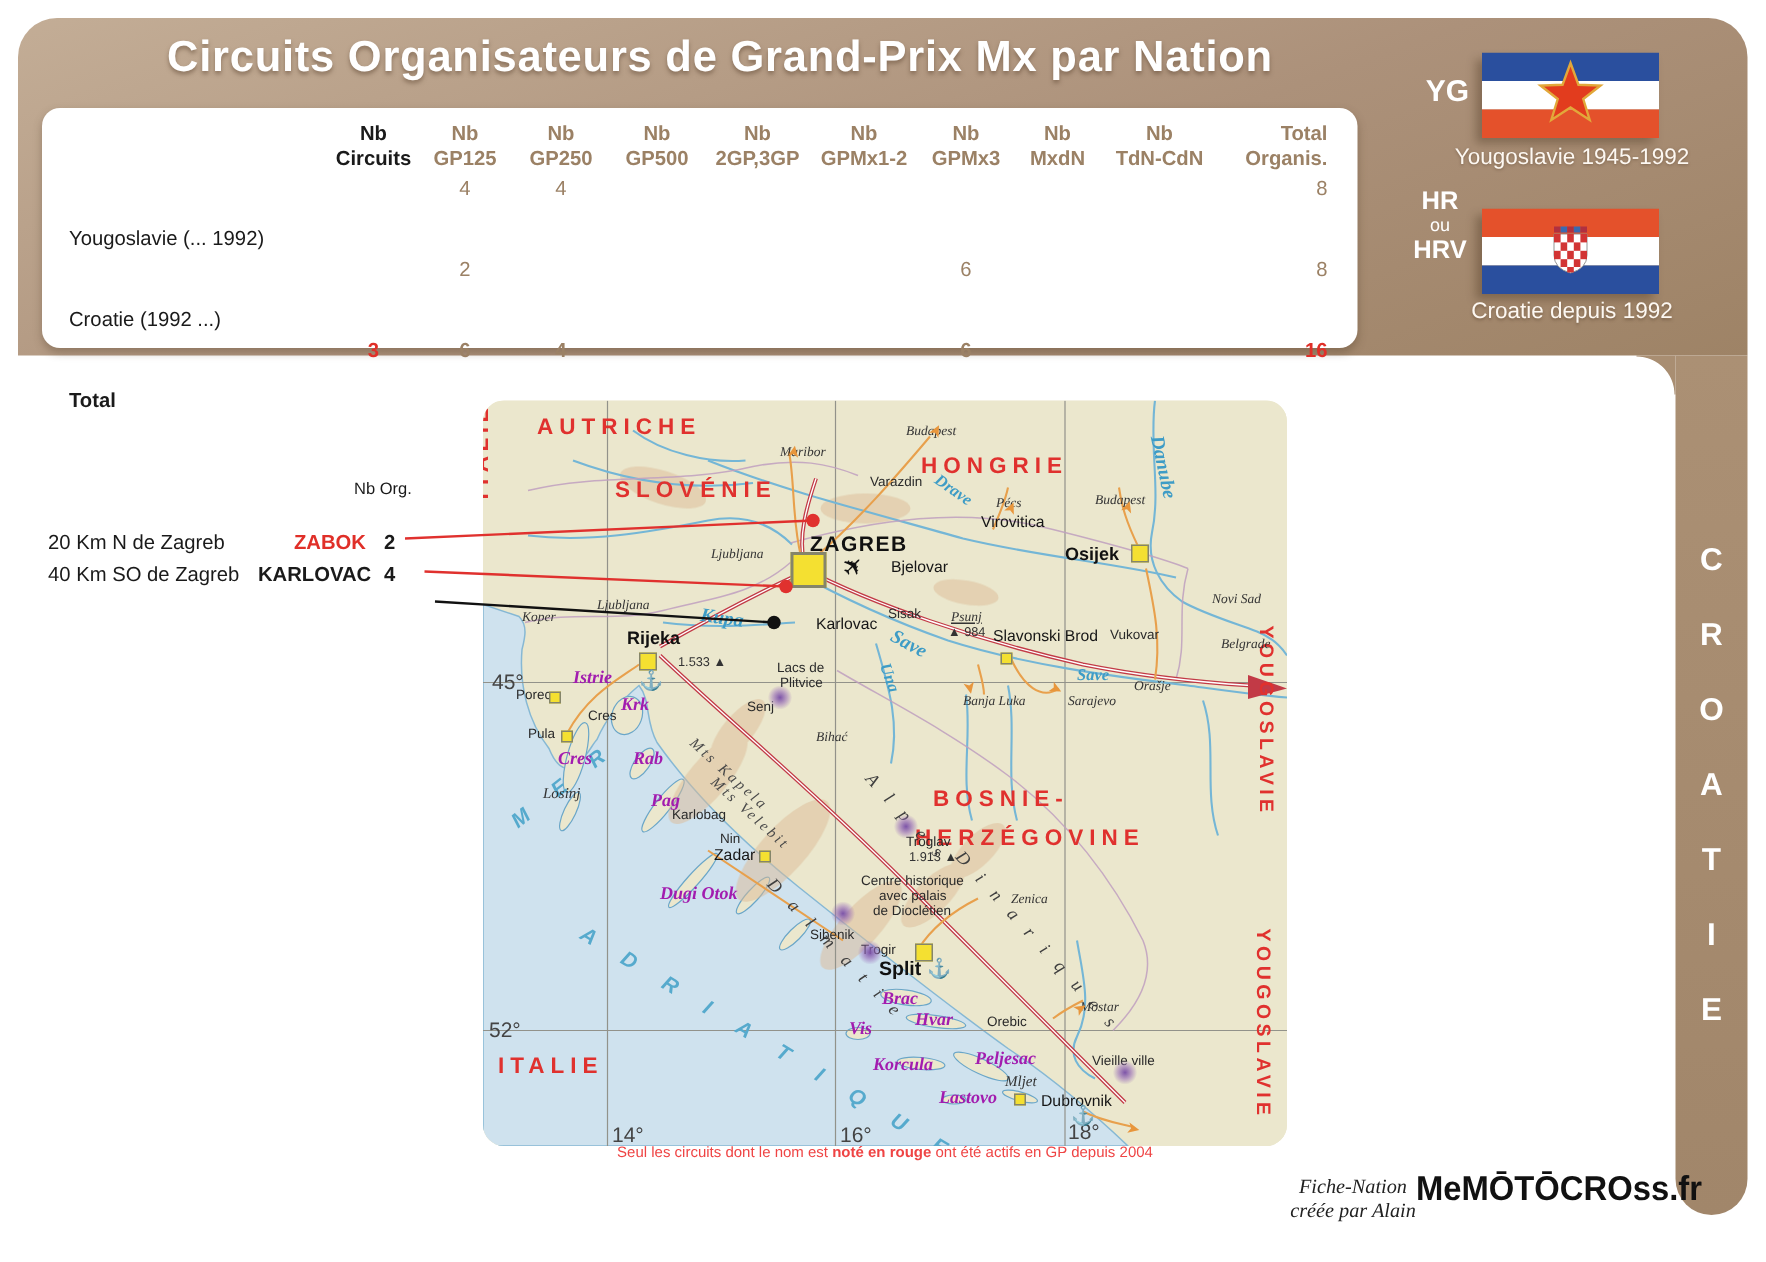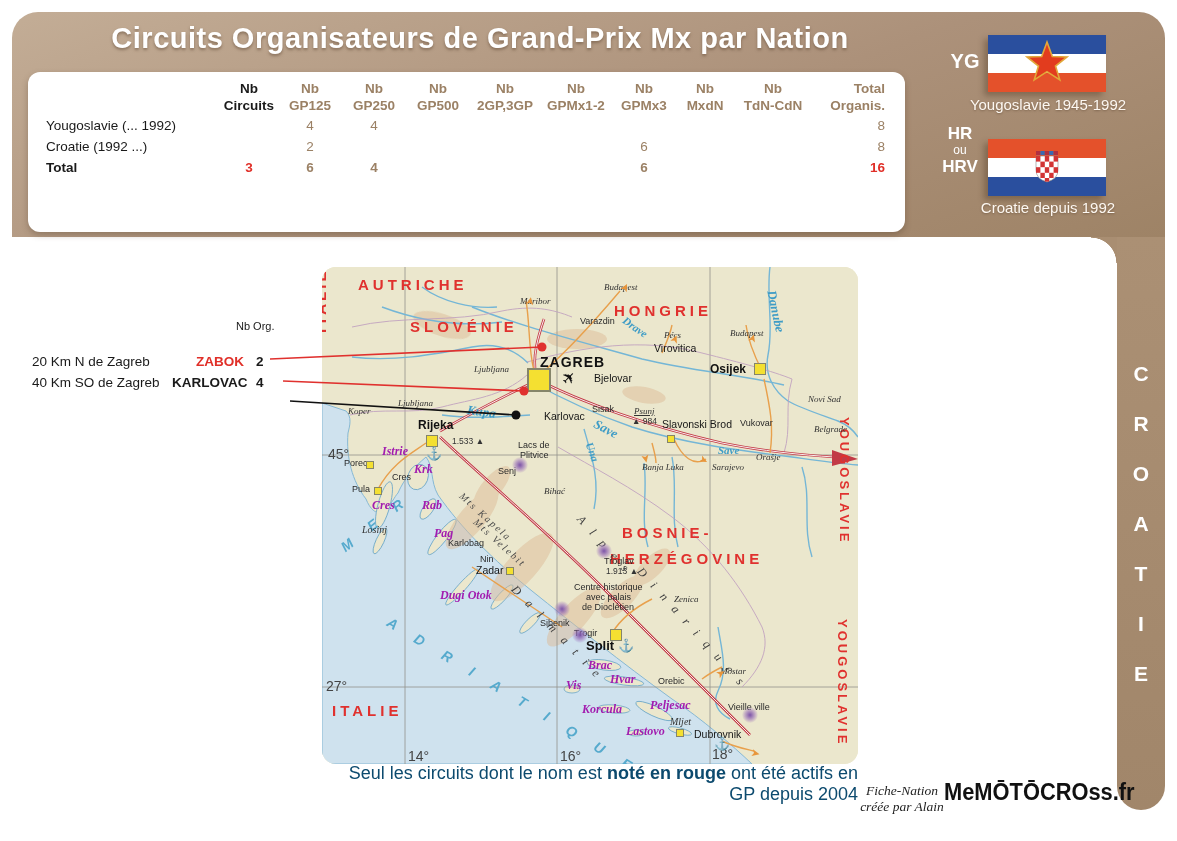--- a/index.html
+++ b/index.html
@@ -24,21 +24,21 @@
     border-radius:12px;box-shadow:0 3px 6px rgba(80,60,40,.35);box-sizing:border-box;
     padding:9px 12px 6px 12px;}
   .trow{display:grid;grid-template-columns:180px 58px 64px 64px 64px 70px 72px 64px 58px 78px 1fr;
     align-items:end;}
   .th{color:#9b8165;font-weight:bold;font-size:13.5px;text-align:center;line-height:1.25;}
   .th .th1,.th .th2{display:block;}
   .th.black{color:#1a1a1a;}
   .th.total{text-align:right;padding-right:8px;}
   .drow{display:grid;grid-template-columns:180px 58px 64px 64px 64px 70px 72px 64px 58px 78px 1fr;
     font-size:13.5px;line-height:21px;}
-  .tlabel{color:#1a1a1a;text-align:left;padding-left:6px;white-space:nowrap;}
+  .tlabel{color:#1a1a1a;text-align:left;padding-left:6px;white-space:nowrap;margin-top:33px;}
   .tcell{color:#9b8165;text-align:center;}
   .tcell:last-child{text-align:right;padding-right:8px;}
   .drow.bold .tlabel,.drow.bold .tcell{font-weight:bold;}
   .tcell.red{color:#e02f28;font-weight:bold;}
   .tnote{margin-top:16px;text-align:center;font-style:italic;font-size:14px;color:#3c3c3c;}
 
   
   .flag-code{position:absolute;color:#fff;font-weight:bold;text-align:center;}
   .flag{position:absolute;width:118px;height:57px;box-shadow:-4px 4px 6px rgba(60,40,20,.35);}
   .flag-cap{position:absolute;color:#fdf8f2;font-size:15px;text-align:center;
@@ -84,22 +84,22 @@
   .anchor{font-size:13px;color:#111;}
   .plane{font-size:17px;color:#111;}
   .oarr{font-size:11px;color:#e8963c;}
   .pdot{width:16px;height:16px;border-radius:50%;
     background:radial-gradient(circle,#7d54a8 0%,rgba(150,105,185,.55) 40%,rgba(150,105,185,0) 72%);}
 
   
   .overlay{position:absolute;left:0;top:0;pointer-events:none;}
 
   
-  .map-caption{position:absolute;left:322px;top:763px;width:536px;text-align:right;
-    color:#0c4a6e;font-size:18px;}
+  .map-caption{position:absolute;left:322px;top:763px;width:536px;text-align:center;
+    color:#ef4444;font-size:10px;}
   .map-caption b{font-weight:bold;}
   .note-left{position:absolute;left:6px;top:757px;width:156px;text-align:center;
     font-style:italic;font-size:11px;line-height:1.25;color:#1a1a1a;}
   .credits{position:absolute;left:838px;top:783px;width:128px;text-align:center;
     font-family:"Liberation Serif",serif;font-style:italic;font-size:13.5px;color:#222;line-height:1.2;}
   .logo{position:absolute;left:944px;top:779px;font-size:23px;font-weight:bold;color:#111;
     letter-spacing:0px;transform:scaleX(.95);transform-origin:0 0;}
   .logo .fr{font-weight:bold;}
 
   
@@ -440,21 +440,21 @@
       <div class="ml small-it" style="left: 342px; top: 64px;">Pécs</div>
       <div class="ml riv" style="left: 305px; top: 48px; transform: rotate(35deg);">Drave</div>
       <div class="ml riv lg" style="left: 276px; top: 150px; transform: rotate(28deg);">Save</div>
       <div class="ml riv" style="left: 396px; top: 178px;">Save</div>
       <div class="ml riv" style="left: 272px; top: 174px; transform: rotate(70deg);">Una</div>
       <div class="ml riv lg" style="left: 146px; top: 136px; transform: rotate(8deg);">Kupa</div>
       <div class="ml riv lg" style="left: 456px; top: 22px; transform: rotate(78deg);">Danube</div>
       <div class="ml small-it" style="left: 152px; top: 98px;">Ljubljana</div>
       <div class="ml small-it" style="left: 76px; top: 132px;">Ljubljana</div>
       <div class="ml coord" style="left: 6px; top: 180px;">45°</div>
-      <div class="ml coord" style="left: 4px; top: 412px;">27°</div>
+      <div class="ml coord" style="left: 4px; top: 412px;">52°</div>
       <div class="ml coord" style="left: 86px; top: 482px;">14°</div>
       <div class="ml coord" style="left: 238px; top: 482px;">16°</div>
       <div class="ml coord" style="left: 390px; top: 480px;">18°</div>
       <div class="ml ysq-lg" style="left: 205px; top: 101px;"></div>
       <div class="ml ysq" style="left: 104px; top: 168px;"></div>
       <div class="ml ysq" style="left: 432px; top: 96px;"></div>
       <div class="ml ysq" style="left: 288px; top: 362px;"></div>
       <div class="ml ysq-sm" style="left: 345px; top: 168px;"></div>
       <div class="ml ysq-sm" style="left: 52px; top: 220px;"></div>
       <div class="ml ysq-sm" style="left: 44px; top: 194px;"></div>

